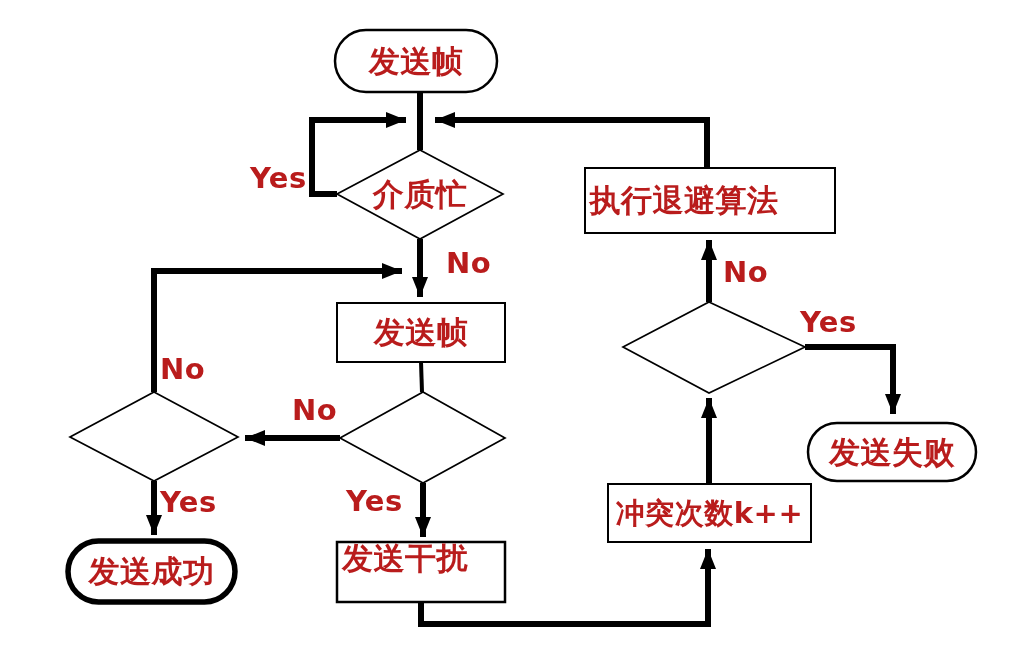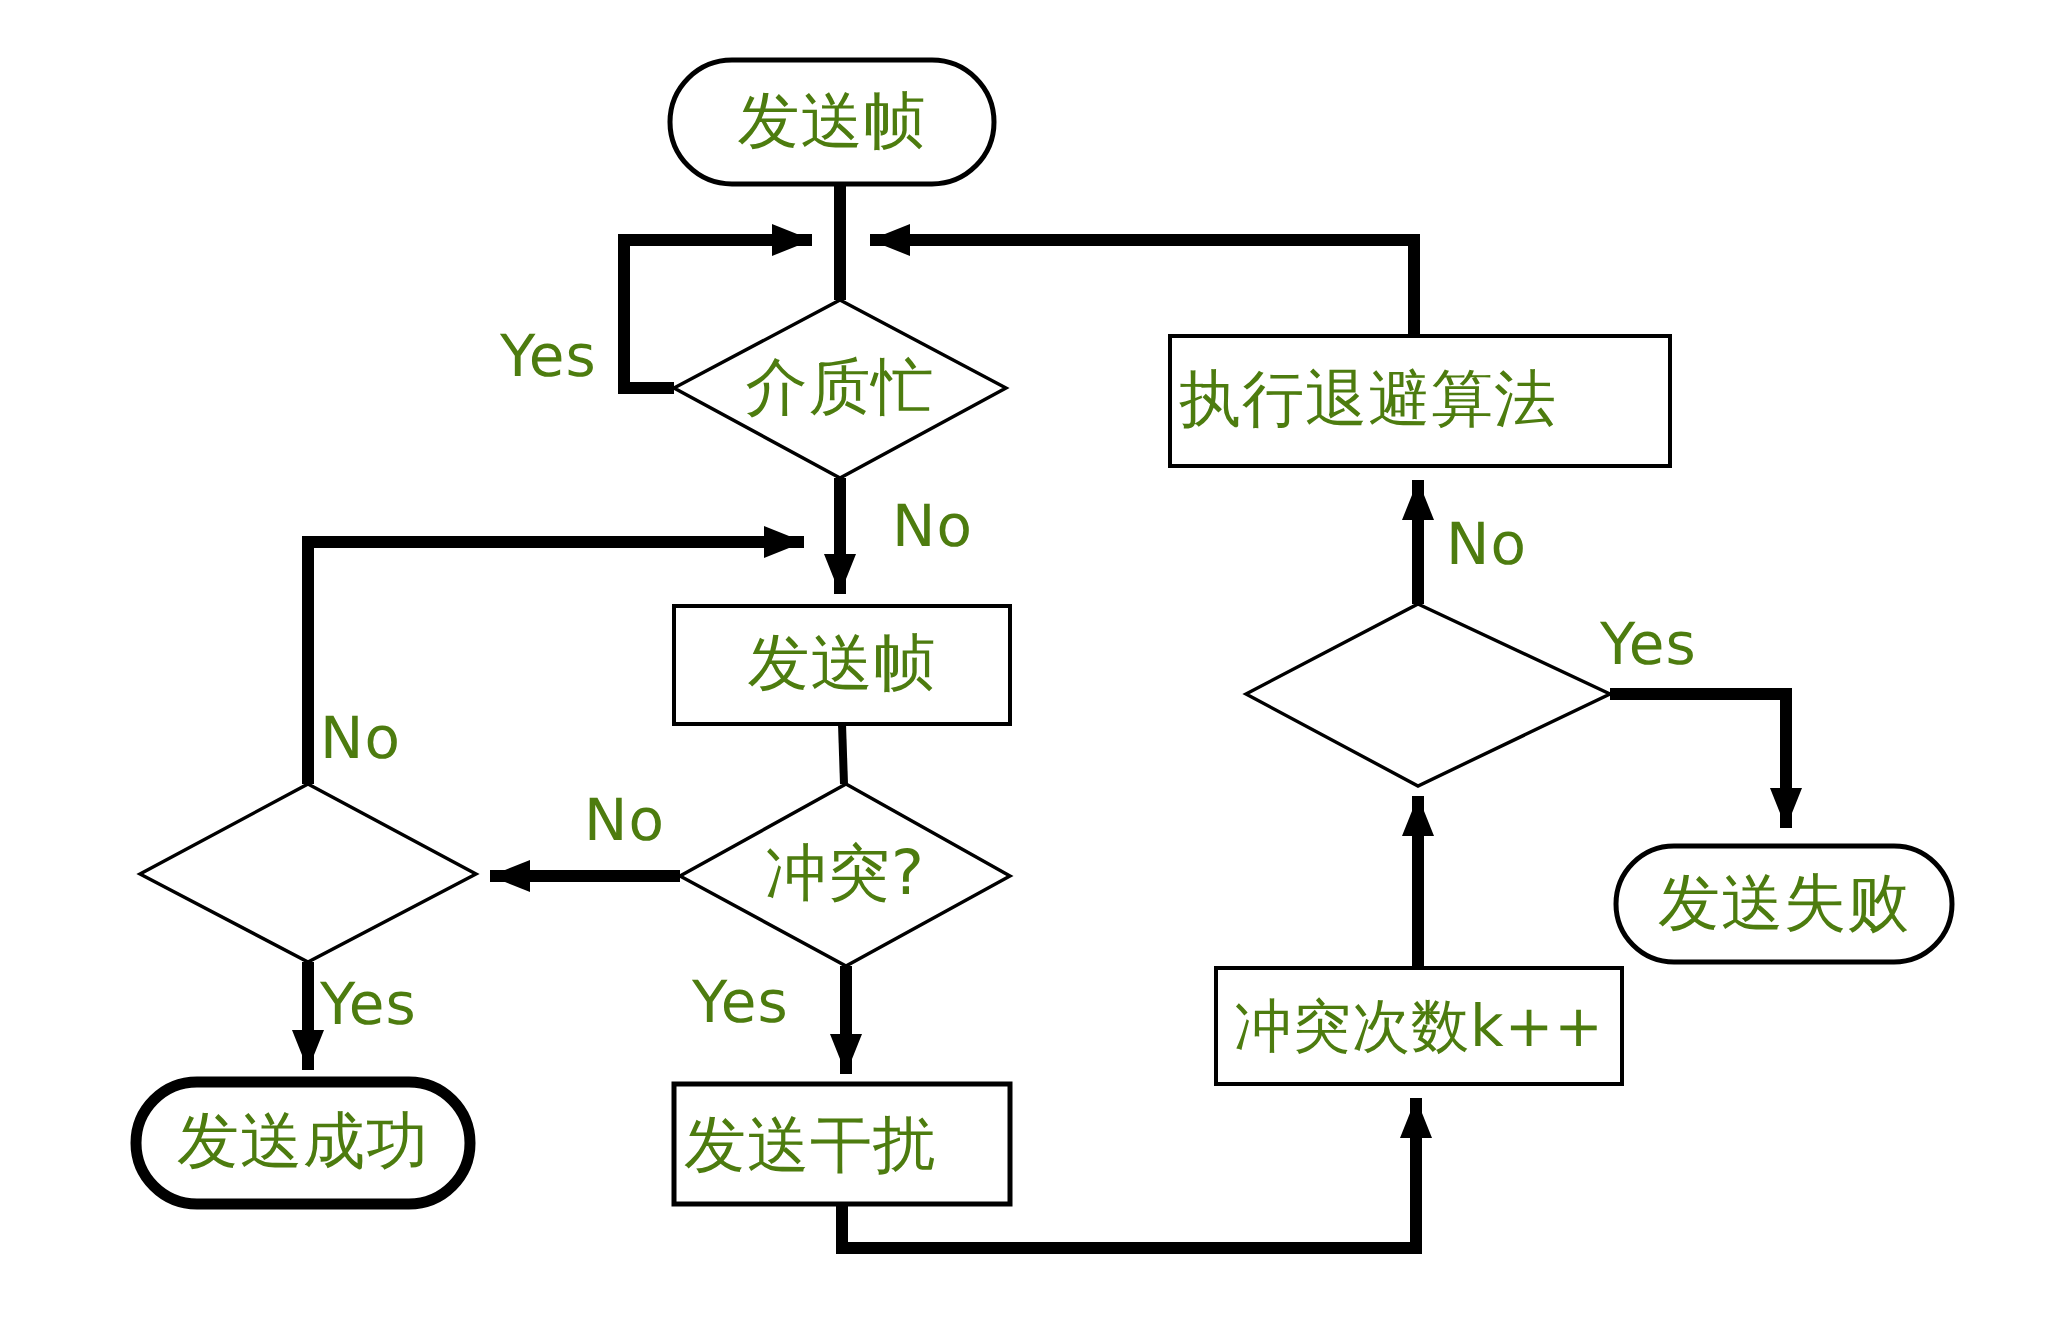--- a/index.html
+++ b/index.html
@@ -3,21 +3,21 @@
 <meta charset="utf-8">
 <style>
   html,body{margin:0;padding:0;background:#fff;}
   .canvas{
     position:relative;width:1028px;height:663px;background:#ffffff;
     font-family:"DejaVu Sans","Liberation Sans",sans-serif;overflow:hidden;
   }
   .layer{position:absolute;left:0;top:0;}
   .nlabel,.elabel{
     position:absolute;display:flex;align-items:center;justify-content:center;
-    font-weight:400;color:#4d7c0f;line-height:1;white-space:nowrap;
+    font-weight:700;color:#b91c1c;line-height:1;white-space:nowrap;
     letter-spacing:0.5px;
   }
   .elabel{justify-content:flex-start;}
 </style>
 </head>
 <body>
 
 <div class="canvas">
 
   <svg class="layer" width="1028" height="663" viewBox="0 0 1028 663">
@@ -54,23 +54,22 @@
       <rect x="608" y="484" width="203" height="58" stroke-width="2"></rect>
       <polygon points="709,302 805,347 709,393 623,347" stroke-width="1.7"></polygon>
       <rect x="585" y="168" width="250" height="65" stroke-width="2"></rect>
       <rect x="808" y="423" width="168" height="58" rx="29" stroke-width="2.5"></rect>
     </g>
   </svg>
 
   <div class="nlabel" style="left:335px;top:30px;width:162px;height:62px;font-size:31px;">发送帧</div>
   <div class="nlabel" style="left:337px;top:150px;width:166px;height:89px;font-size:31px;">介质忙</div>
   <div class="nlabel" style="left:337px;top:303px;width:168px;height:59px;font-size:31px;">发送帧</div>
-  <div class="nlabel" style="left:340px;top:392px;width:165px;height:91px;font-size:31px;">冲突?</div>
   <div class="nlabel" style="left:68px;top:541px;width:167px;height:61px;font-size:31px;">发送成功</div>
-  <div class="nlabel" style="left:337px;top:543px;width:136px;height:60px;font-size:31px;">发送干扰</div>
+  <div class="nlabel" style="left:337px;top:528px;width:136px;height:60px;font-size:31px;">发送干扰</div>
   <div class="nlabel" style="left:608px;top:484px;width:203px;height:58px;font-size:29px;">冲突次数k++</div>
   <div class="nlabel" style="left:585px;top:168px;width:198px;height:65px;font-size:31px;">执行退避算法</div>
   <div class="nlabel" style="left:808px;top:423px;width:168px;height:58px;font-size:31px;">发送失败</div>
 
   <div class="elabel" style="left:250px;top:164px;font-size:29px;">Yes</div>
   <div class="elabel" style="left:446px;top:249px;font-size:29px;">No</div>
   <div class="elabel" style="left:292px;top:396px;font-size:29px;">No</div>
   <div class="elabel" style="left:346px;top:487px;font-size:29px;">Yes</div>
   <div class="elabel" style="left:160px;top:355px;font-size:29px;">No</div>
   <div class="elabel" style="left:160px;top:488px;font-size:29px;">Yes</div>

